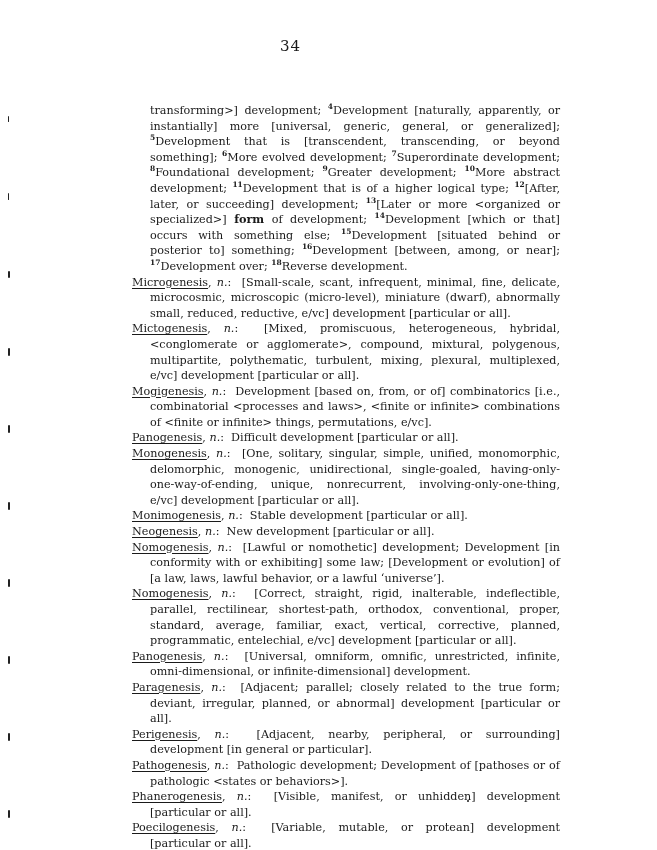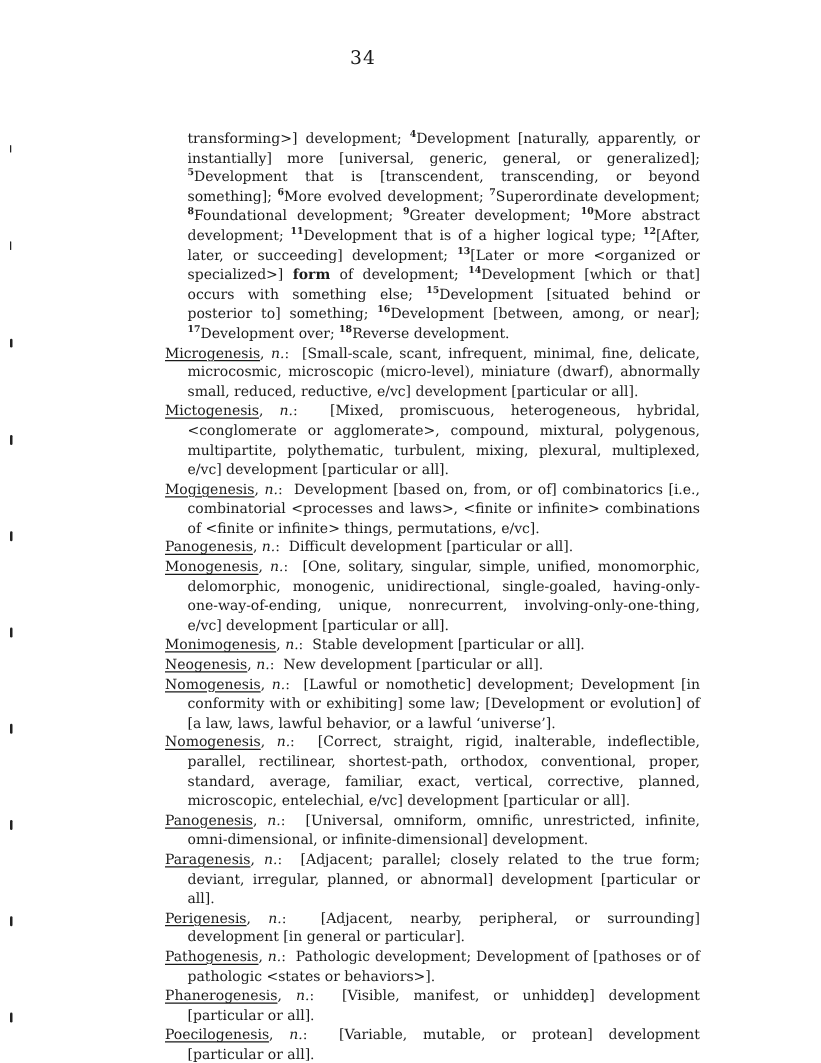--- a/index.html
+++ b/index.html
@@ -39,21 +39,21 @@
   <p class="cont-para" id="cont"><span>transforming&gt;] development; </span><sup>4</sup><span>Development [naturally, apparently, or instantially] more [universal, generic, general, or generalized]; </span><sup>5</sup><span>Development that is [transcendent, transcending, or beyond something]; </span><sup>6</sup><span>More evolved development; </span><sup>7</sup><span>Superordinate development; </span><sup>8</sup><span>Foundational development; </span><sup>9</sup><span>Greater development; </span><sup>10</sup><span>More abstract development; </span><sup>11</sup><span>Development that is of a higher logical type; </span><sup>12</sup><span>[After, later, or succeeding] development; </span><sup>13</sup><span>[Later or more &lt;organized or specialized&gt;] </span><b>form</b><span> of development; </span><sup>14</sup><span>Development [which or that] occurs with something else; </span><sup>15</sup><span>Development [situated behind or posterior to] something; </span><sup>16</sup><span>Development [between, among, or near]; </span><sup>17</sup><span>Development over; </span><sup>18</sup><span>Reverse development.</span></p>
   <div id="entries">
       <p class="entry"><span class="headword">Microgenesis</span>, <span class="pos">n.</span>:&nbsp; <span>[Small-scale, scant, infrequent, minimal, fine, delicate, microcosmic, microscopic (micro-level), miniature (dwarf), abnormally small, reduced, reductive, e/vc] development [particular or all].</span></p>
       <p class="entry"><span class="headword">Mictogenesis</span>, <span class="pos">n.</span>:&nbsp; <span>[Mixed, promiscuous, heterogeneous, hybridal, &lt;conglomerate or agglomerate&gt;, compound, mixtural, polygenous, multipartite, polythematic, turbulent, mixing, plexural, multiplexed, e/vc] development [particular or all].</span></p>
       <p class="entry"><span class="headword">Mogigenesis</span>, <span class="pos">n.</span>:&nbsp; <span>Development [based on, from, or of] combinatorics [i.e., combinatorial &lt;processes and laws&gt;, &lt;finite or infinite&gt; combinations of &lt;finite or infinite&gt; things, permutations, e/vc].</span></p>
       <p class="entry"><span class="headword">Panogenesis</span>, <span class="pos">n.</span>:&nbsp; <span>Difficult development [particular or all].</span></p>
       <p class="entry"><span class="headword">Monogenesis</span>, <span class="pos">n.</span>:&nbsp; <span>[One, solitary, singular, simple, unified, monomorphic, delomorphic, monogenic, unidirectional, single-goaled, having-only-one-way-of-ending, unique, nonrecurrent, involving-only-one-thing, e/vc] development [particular or all].</span></p>
       <p class="entry"><span class="headword">Monimogenesis</span>, <span class="pos">n.</span>:&nbsp; <span>Stable development [particular or all].</span></p>
       <p class="entry"><span class="headword">Neogenesis</span>, <span class="pos">n.</span>:&nbsp; <span>New development [particular or all].</span></p>
       <p class="entry"><span class="headword">Nomogenesis</span>, <span class="pos">n.</span>:&nbsp; <span>[Lawful or nomothetic] development; Development [in conformity with or exhibiting] some law; [Development or evolution] of [a law, laws, lawful behavior, or a lawful ‘universe’].</span></p>
-      <p class="entry"><span class="headword">Nomogenesis</span>, <span class="pos">n.</span>:&nbsp; <span>[Correct, straight, rigid, inalterable, indeflectible, parallel, rectilinear, shortest-path, orthodox, conventional, proper, standard, average, familiar, exact, vertical, corrective, planned, microscopic, entelechial, e/vc] development [particular or all].</span></p>
+      <p class="entry"><span class="headword">Nomogenesis</span>, <span class="pos">n.</span>:&nbsp; <span>[Correct, straight, rigid, inalterable, indeflectible, parallel, rectilinear, shortest-path, orthodox, conventional, proper, standard, average, familiar, exact, vertical, corrective, planned, programmatic, entelechial, e/vc] development [particular or all].</span></p>
       <p class="entry"><span class="headword">Panogenesis</span>, <span class="pos">n.</span>:&nbsp; <span>[Universal, omniform, omnific, unrestricted, infinite, omni-dimensional, or infinite-dimensional] development.</span></p>
       <p class="entry"><span class="headword">Paragenesis</span>, <span class="pos">n.</span>:&nbsp; <span>[Adjacent; parallel; closely related to the true form; deviant, irregular, planned, or abnormal] development [particular or all].</span></p>
       <p class="entry"><span class="headword">Perigenesis</span>, <span class="pos">n.</span>:&nbsp; <span>[Adjacent, nearby, peripheral, or surrounding] development [in general or particular].</span></p>
       <p class="entry"><span class="headword">Pathogenesis</span>, <span class="pos">n.</span>:&nbsp; <span>Pathologic development; Development of [pathoses or of pathologic &lt;states or behaviors&gt;].</span></p>
       <p class="entry"><span class="headword">Phanerogenesis</span>, <span class="pos">n.</span>:&nbsp; <span>[Visible, manifest, or unhidden] development [particular or all].</span></p>
       <p class="entry"><span class="headword">Poecilogenesis</span>, <span class="pos">n.</span>:&nbsp; <span>[Variable, mutable, or protean] development [particular or all].</span></p>
     </div>
 </div>
 
 </body></html>

